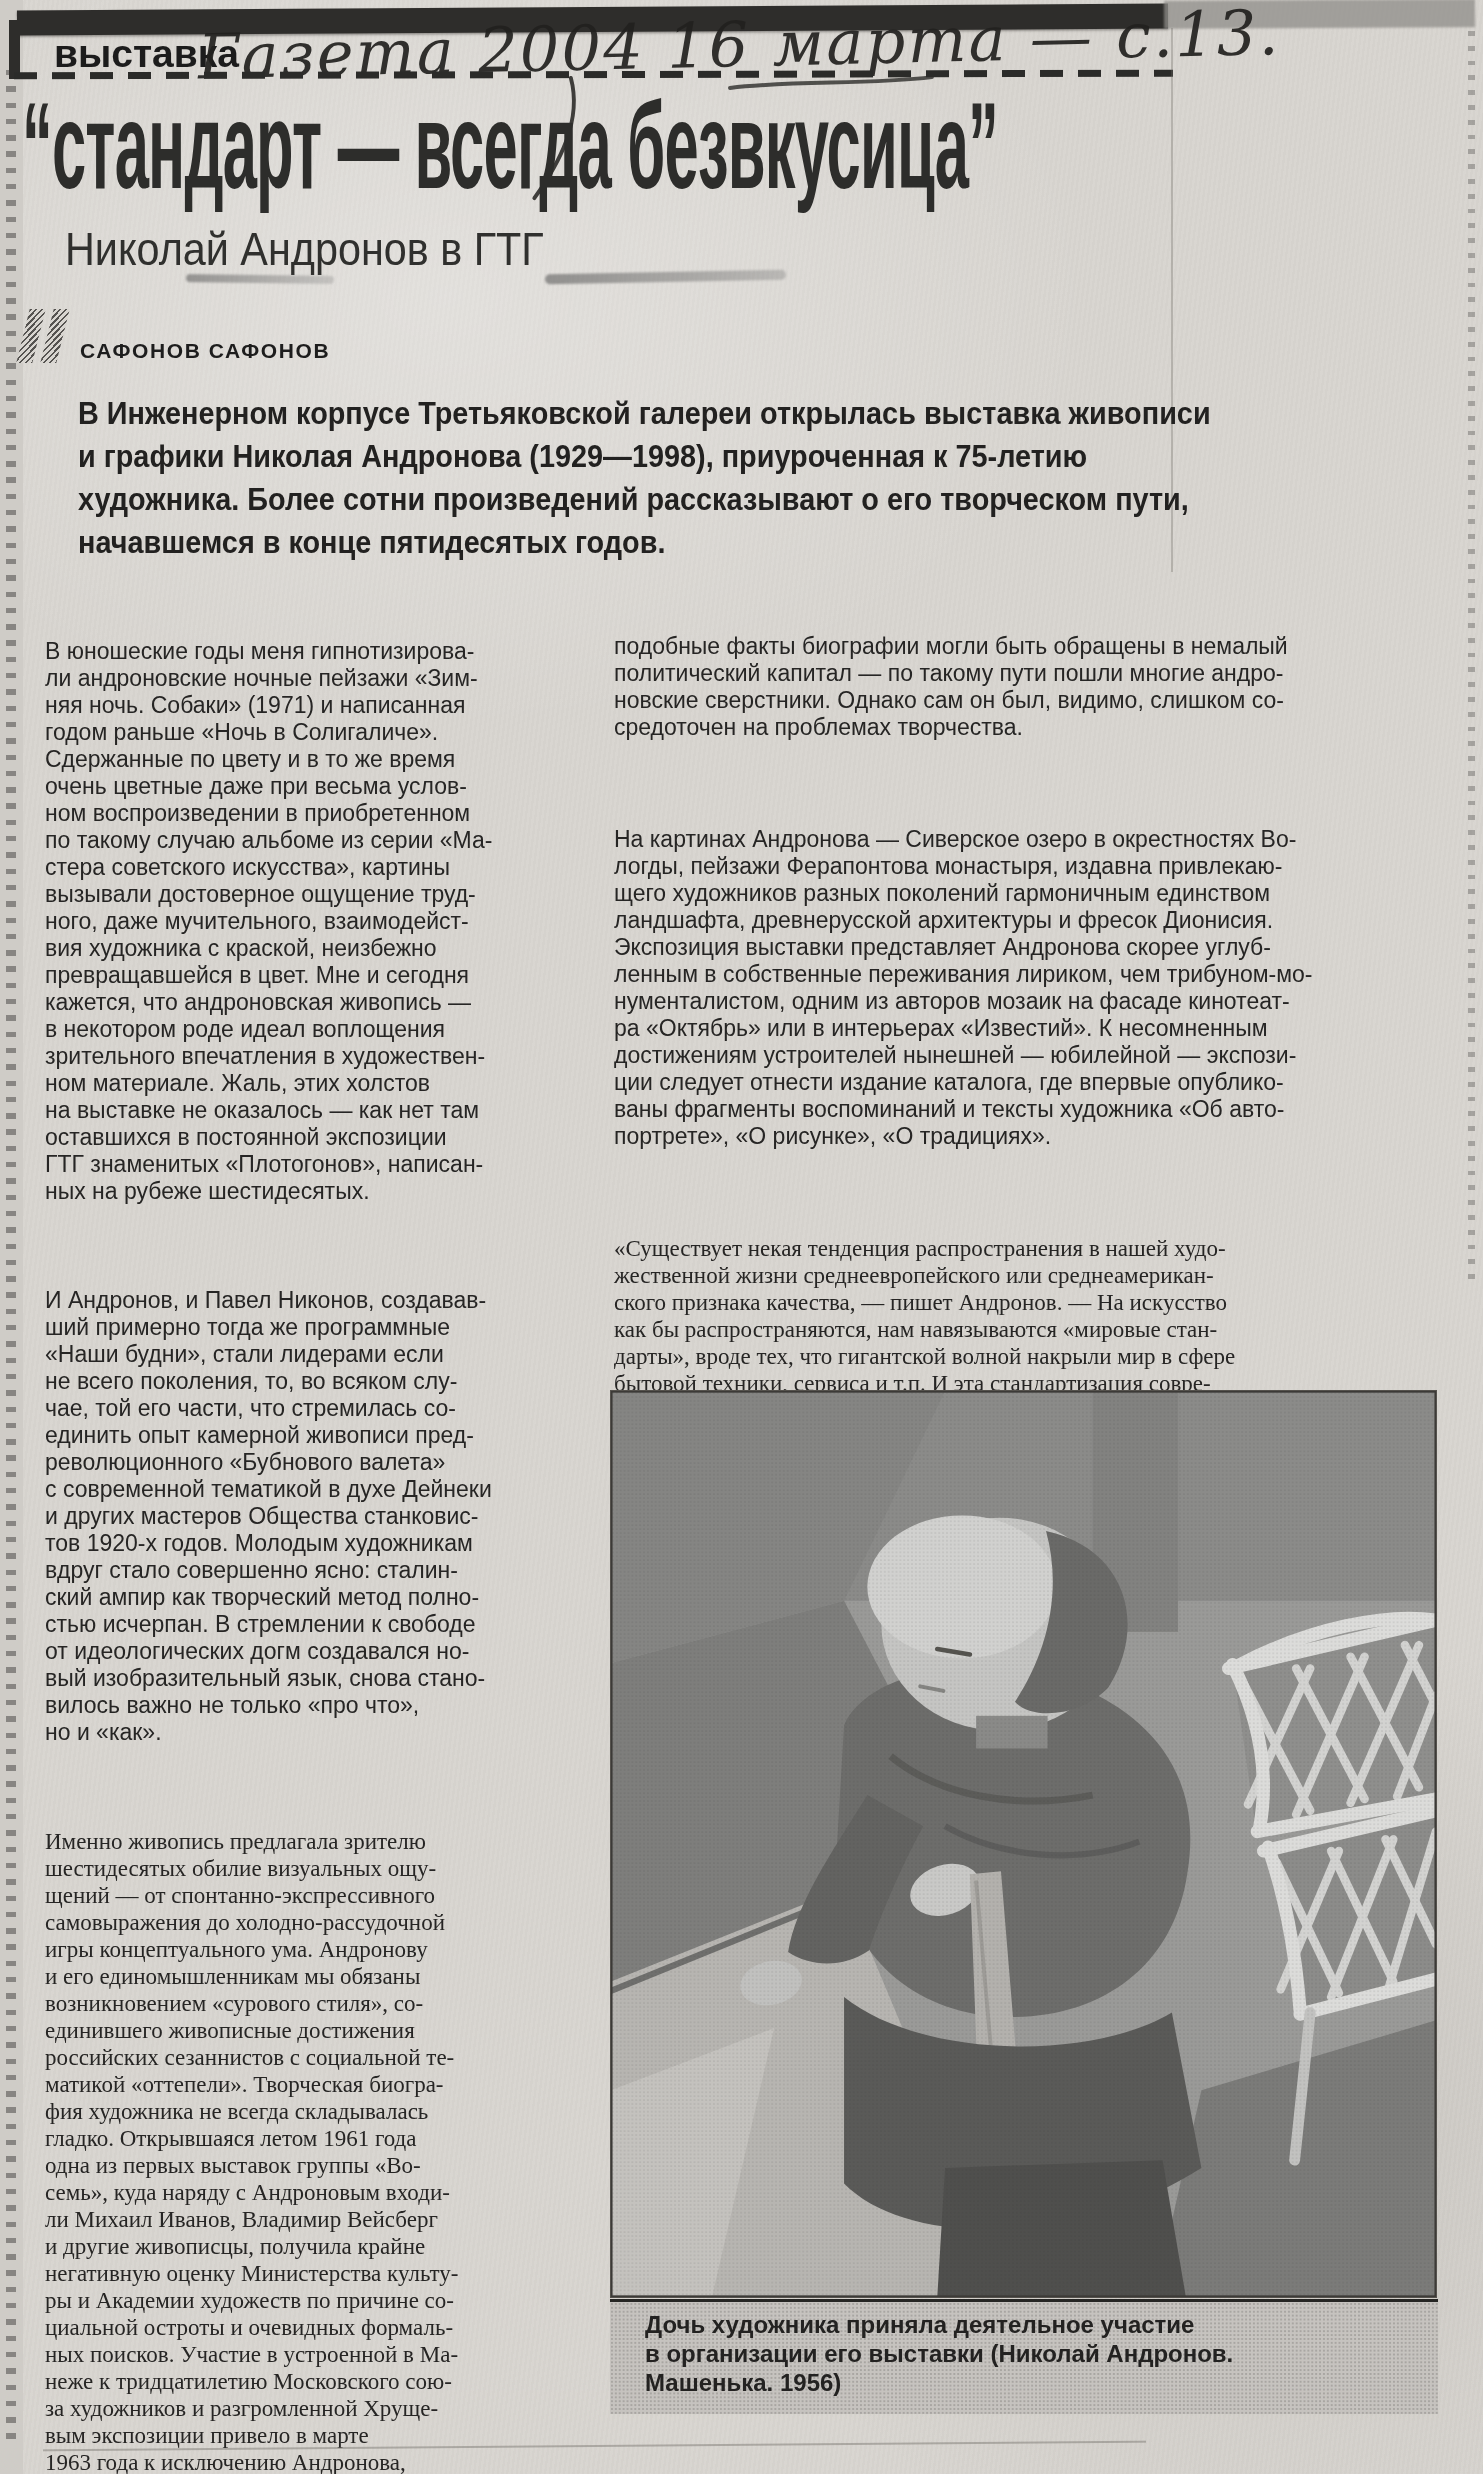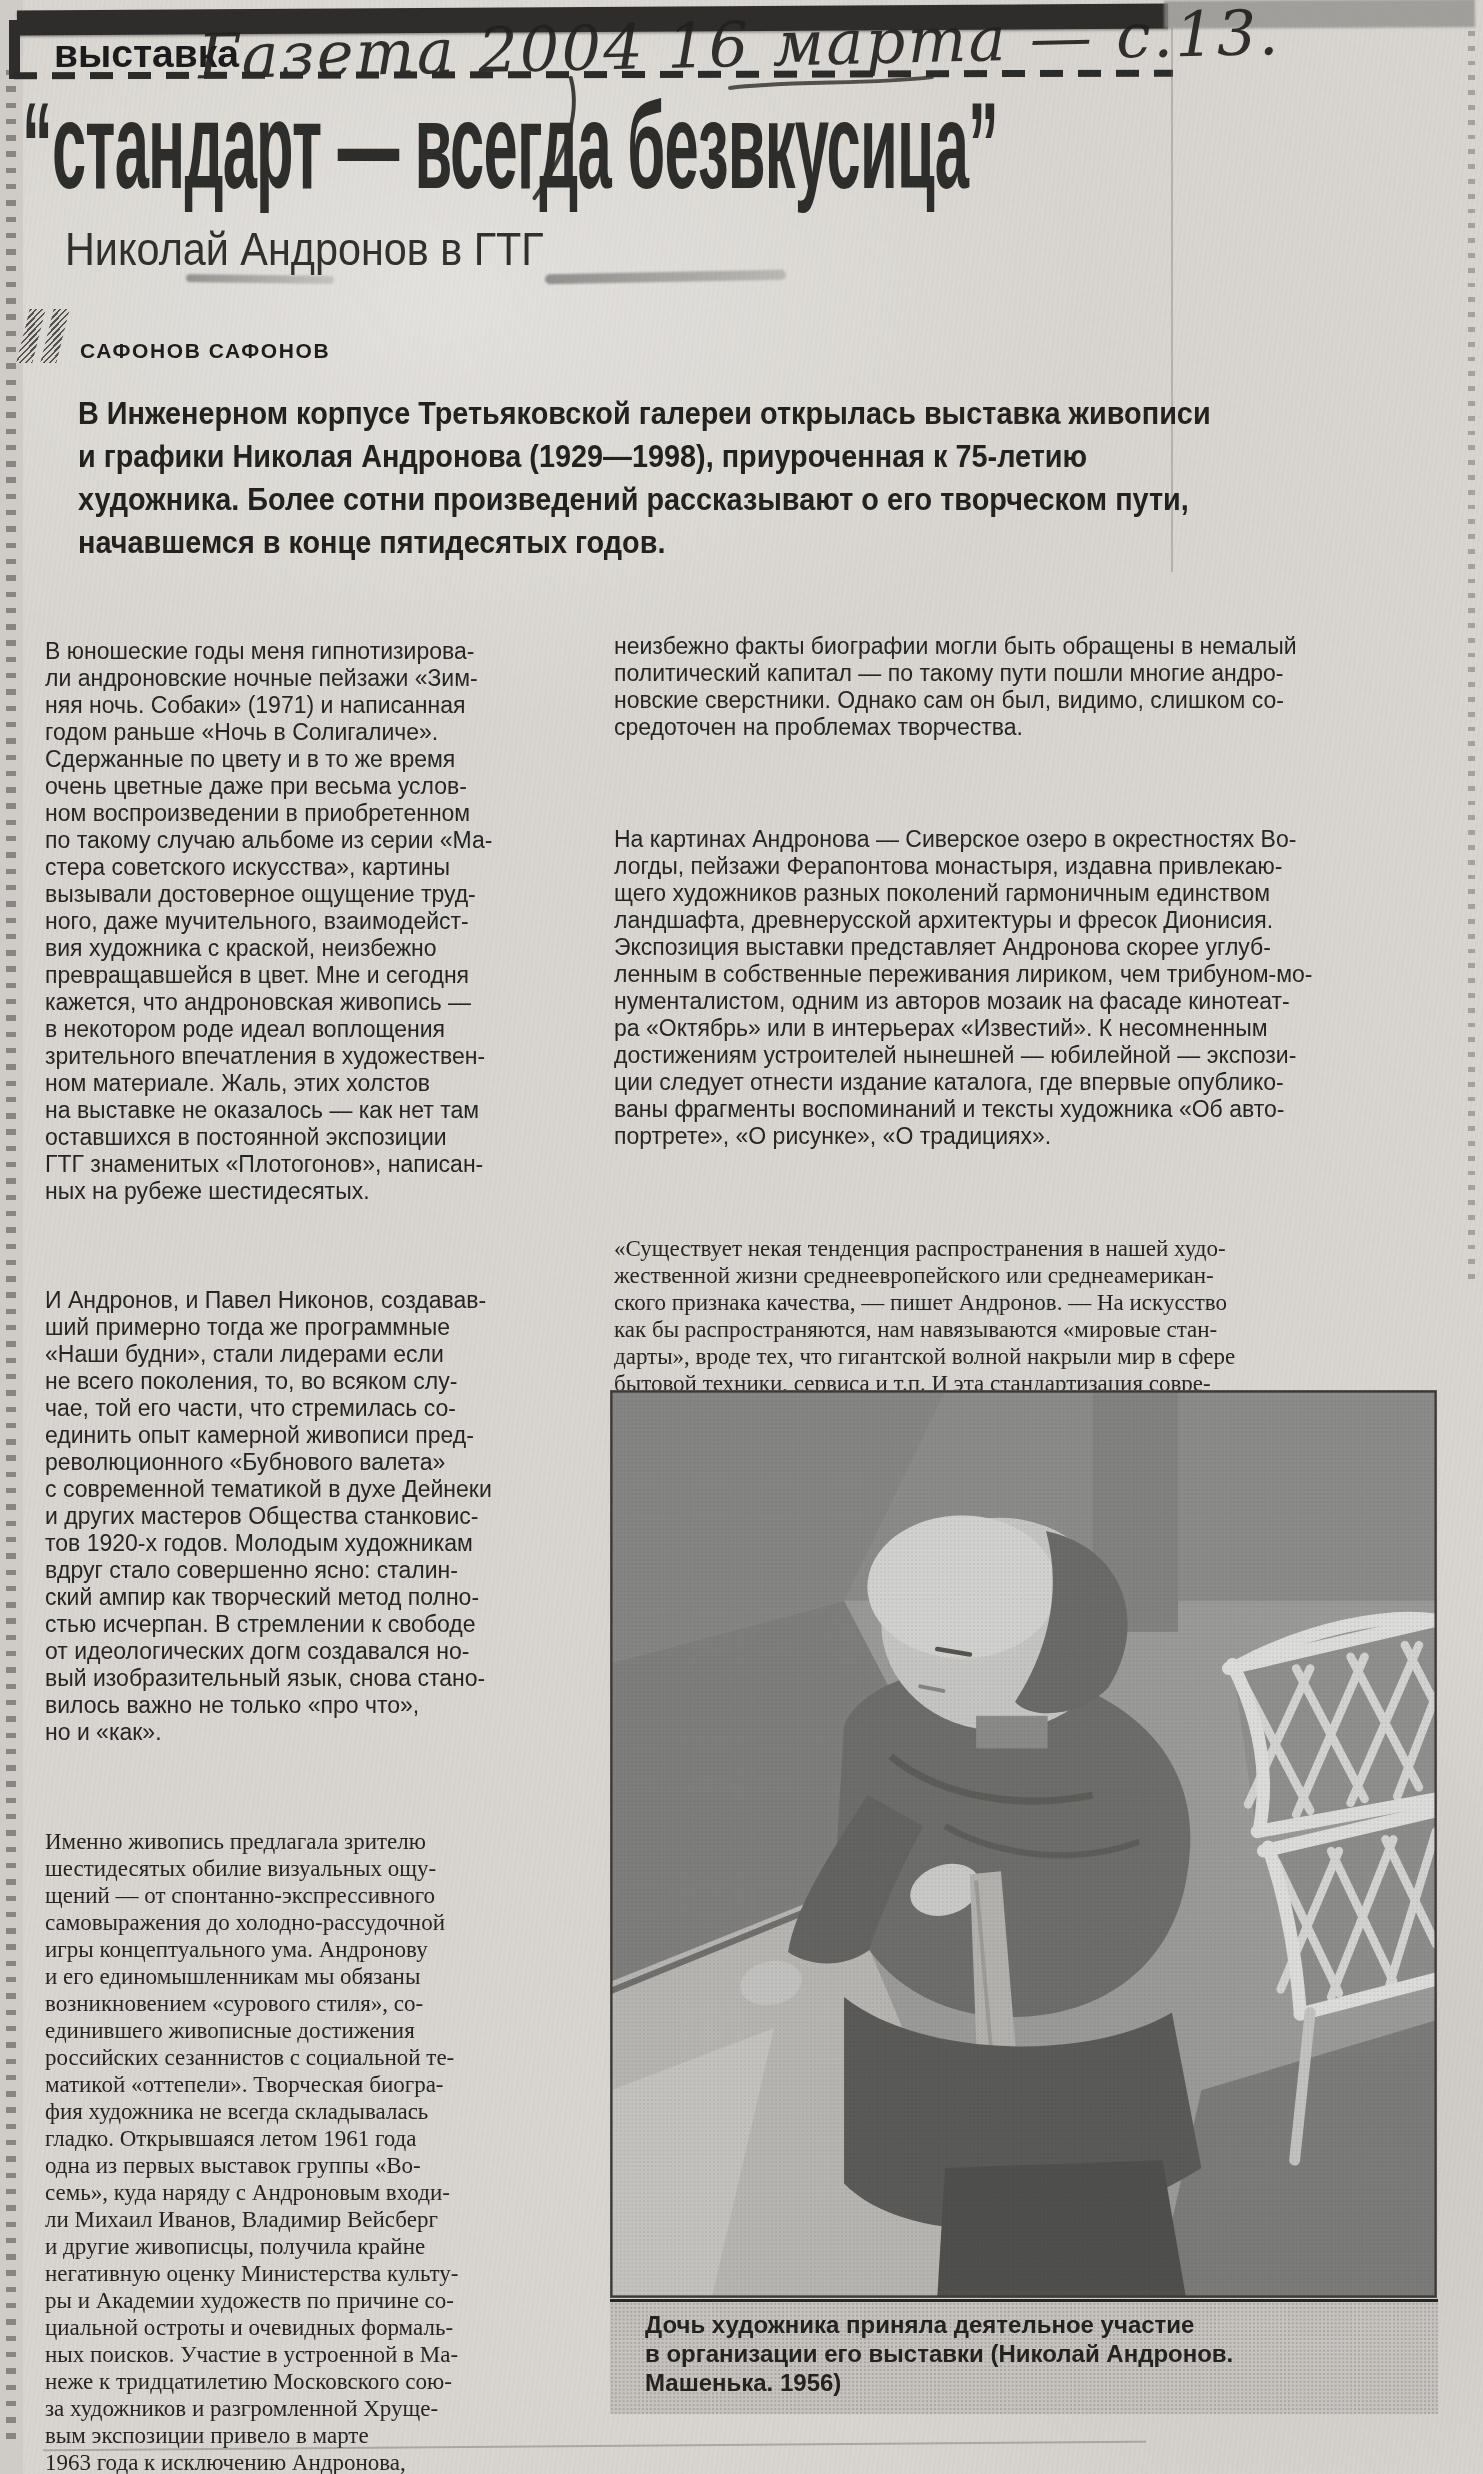--- a/index.html
+++ b/index.html
@@ -172,21 +172,21 @@
 неже к тридцатилетию Московского сою-
 за художников и разгромленной Хруще-
 вым экспозиции привело в марте
 1963 года к исключению Андронова,
 а также Бориса Биргера, его тогдашнего
 соратника по выставочному объедине-
 нию, из творческого союза. При желании</p>
   </div>
 
   <div class="abs col col-right">
-    <p>неизбежно факты биографии могли быть обращены в немалый
+    <p>подобные факты биографии могли быть обращены в немалый
 политический капитал — по такому пути пошли многие андро-
 новские сверстники. Однако сам он был, видимо, слишком со-
 средоточен на проблемах творчества.</p>
     <p>На картинах Андронова — Сиверское озеро в окрестностях Во-
 логды, пейзажи Ферапонтова монастыря, издавна привлекаю-
 щего художников разных поколений гармоничным единством
 ландшафта, древнерусской архитектуры и фресок Дионисия.
 Экспозиция выставки представляет Андронова скорее углуб-
 ленным в собственные переживания лириком, чем трибуном-мо-
 нументалистом, одним из авторов мозаик на фасаде кинотеат-

